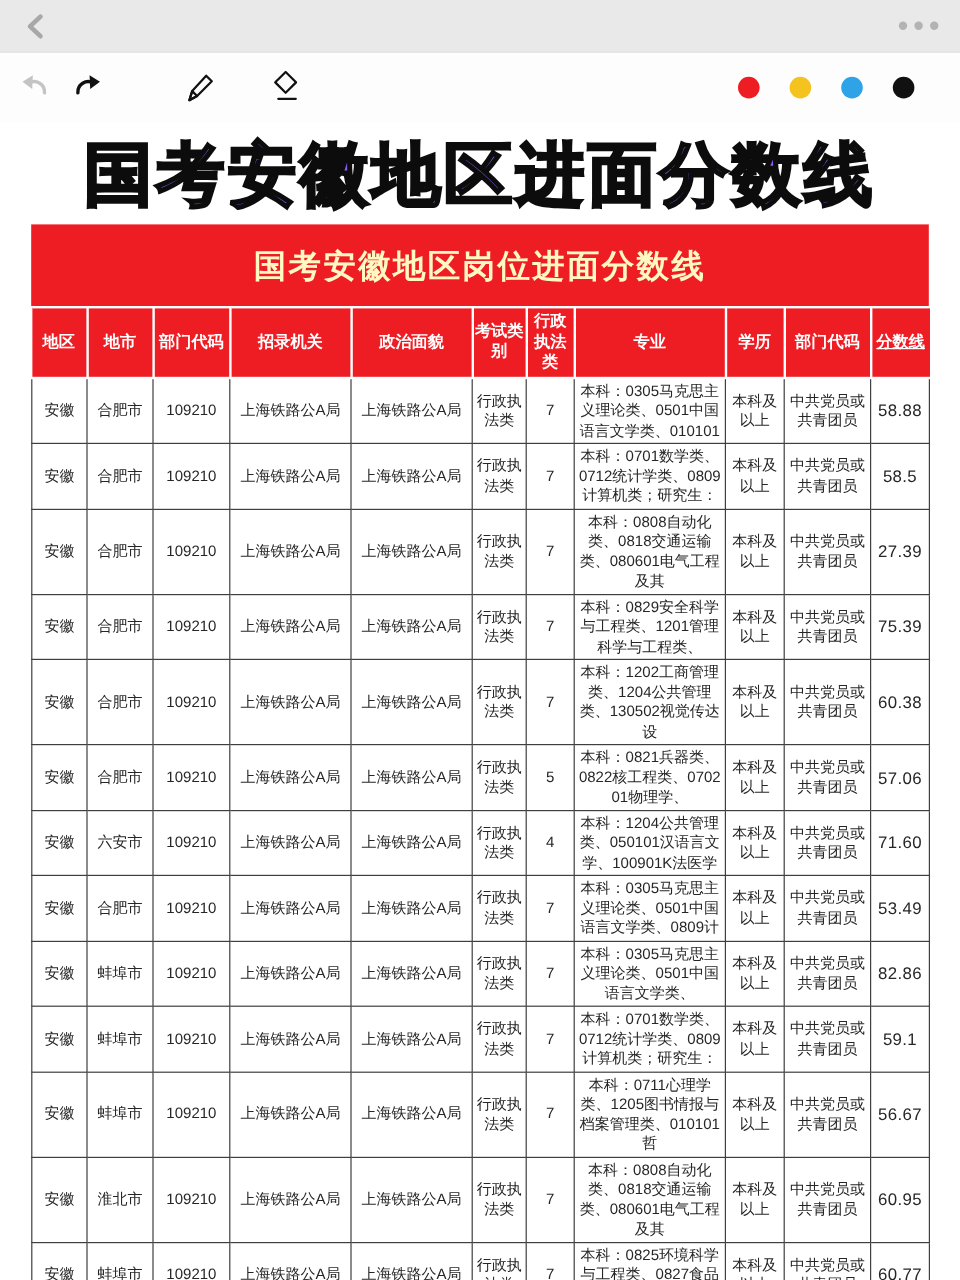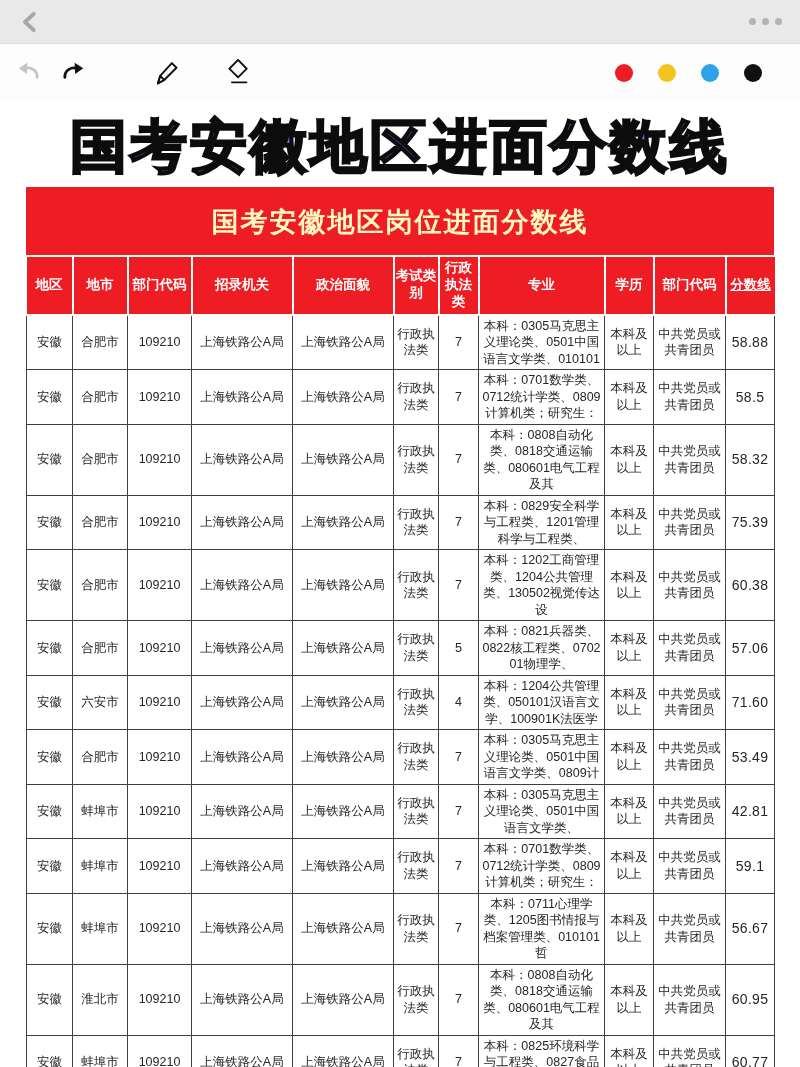--- a/index.html
+++ b/index.html
@@ -226,21 +226,21 @@
           <td class="col-region">安徽</td>
           <td class="col-city">合肥市</td>
           <td class="col-dept-code">109210</td>
           <td class="col-recruit-org">上海铁路公A局</td>
           <td class="col-employer">上海铁路公A局</td>
           <td class="col-exam-type">行政执法类</td>
           <td class="col-headcount">7</td>
           <td class="col-major">本科：0808自动化类、0818交通运输类、080601电气工程及其</td>
           <td class="col-education">本科及以上</td>
           <td class="col-political-status">中共党员或共青团员</td>
-          <td class="col-score">58.32</td>
+          <td class="col-score">27.39</td>
         </tr>
         <tr>
           <td class="col-region">安徽</td>
           <td class="col-city">合肥市</td>
           <td class="col-dept-code">109210</td>
           <td class="col-recruit-org">上海铁路公A局</td>
           <td class="col-employer">上海铁路公A局</td>
           <td class="col-exam-type">行政执法类</td>
           <td class="col-headcount">7</td>
           <td class="col-major">本科：0829安全科学与工程类、1201管理科学与工程类、</td>
@@ -304,21 +304,21 @@
           <td class="col-region">安徽</td>
           <td class="col-city">蚌埠市</td>
           <td class="col-dept-code">109210</td>
           <td class="col-recruit-org">上海铁路公A局</td>
           <td class="col-employer">上海铁路公A局</td>
           <td class="col-exam-type">行政执法类</td>
           <td class="col-headcount">7</td>
           <td class="col-major">本科：0305马克思主义理论类、0501中国语言文学类、</td>
           <td class="col-education">本科及以上</td>
           <td class="col-political-status">中共党员或共青团员</td>
-          <td class="col-score">42.81</td>
+          <td class="col-score">82.86</td>
         </tr>
         <tr>
           <td class="col-region">安徽</td>
           <td class="col-city">蚌埠市</td>
           <td class="col-dept-code">109210</td>
           <td class="col-recruit-org">上海铁路公A局</td>
           <td class="col-employer">上海铁路公A局</td>
           <td class="col-exam-type">行政执法类</td>
           <td class="col-headcount">7</td>
           <td class="col-major">本科：0701数学类、0712统计学类、0809计算机类；研究生：</td>

